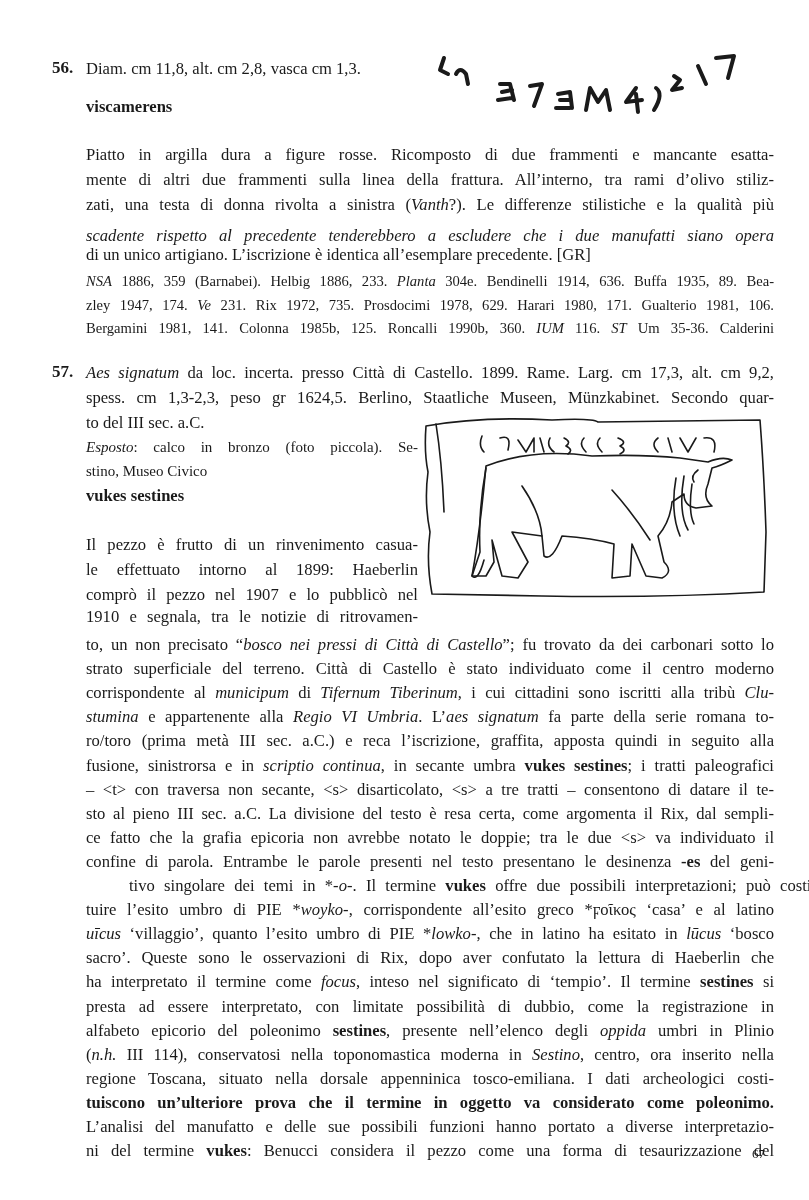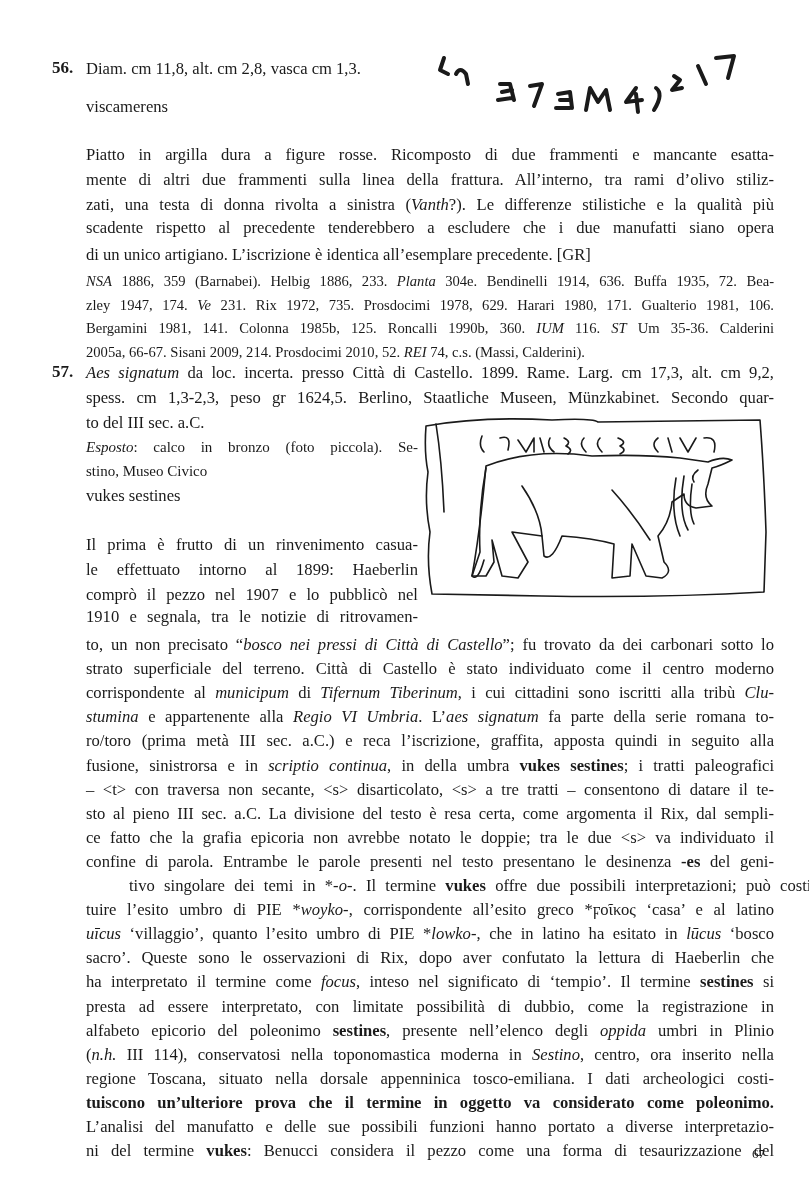--- a/index.html
+++ b/index.html
@@ -2,21 +2,21 @@
 <html><head>
 <meta charset="utf-8">
 <style>
   html, body { margin:0; padding:0; background:#ffffff; }
   body { width:809px; height:1200px; position:relative; overflow:hidden;
          font-family:"Liberation Serif", "DejaVu Serif", serif; color:#1a1a1a; }
   .page { position:absolute; left:0; top:0; width:809px; height:964px; }
   .entry-num { position:absolute; font-weight:bold; font-size:17px; }
   .line { position:absolute; left:86px; width:688px; font-size:16.6px; line-height:25px; white-space:nowrap; }
   .just { text-align:justify; text-align-last:justify; white-space:normal; }
-  .head { position:absolute; left:86px; font-size:16.6px; font-weight:normal; }
+  .head { position:absolute; left:86px; font-size:16.6px; font-weight:bold; }
   .biblio { position:absolute; left:86px; width:688px; font-size:14.6px; line-height:23.5px; }
   .biblio div { text-align:justify; text-align-last:justify; white-space:nowrap; }
   .biblio div.last { text-align-last:left; }
   i { font-style:italic; }
   b { font-weight:bold; }
   .narrow { width:332px; }
   .pagenum { position:absolute; left:752px; top:1146px; font-size:13px; }
   svg { position:absolute; }
 </style>
 </head>
@@ -41,28 +41,27 @@
       <path d="M268 22 L276 40"></path>
       <path d="M286 14 L304 12 L298 34"></path>
     </g>
   </svg>
 
   <div class="head" style="top:97px;">viscamerens</div>
 
   <div class="line just" style="top:142px;">Piatto in argilla dura a figure rosse. Ricomposto di due frammenti e mancante esatta-</div>
   <div class="line just" style="top:167px;">mente di altri due frammenti sulla linea della frattura. All’interno, tra rami d’olivo stiliz-</div>
   <div class="line just" style="top:192px;"><span>zati, una testa di donna rivolta a sinistra (</span><i>Vanth</i><span>?). Le differenze stilistiche e la qualità più</span></div>
-  <div class="line just" style="top:215px;">scadente rispetto al precedente tenderebbero a escludere che i due manufatti siano opera</div>
+  <div class="line just" style="top:223px;font-style:italic;">scadente rispetto al precedente tenderebbero a escludere che i due manufatti siano opera</div>
   <div class="line" style="top:242px;">di un unico artigiano. L’iscrizione è identica all’esemplare precedente. [GR]</div>
 
   <div class="biblio" style="top:270px;">
-    <div><i>NSA</i><span> 1886, 359 (Barnabei). Helbig 1886, 233. </span><i>Planta</i><span> 304e. Bendinelli 1914, 636. Buffa 1935, 72. Bea-</span></div>
+    <div><i>NSA</i><span> 1886, 359 (Barnabei). Helbig 1886, 233. </span><i>Planta</i><span> 304e. Bendinelli 1914, 636. Buffa 1935, 89. Bea-</span></div>
     <div><span>zley 1947, 174. </span><i>Ve</i><span> 231. Rix 1972, 735. Prosdocimi 1978, 629. Harari 1980, 171. Gualterio 1981, 106.</span></div>
     <div><span>Bergamini 1981, 141. Colonna 1985b, 125. Roncalli 1990b, 360. </span><i>IUM</i><span> 116. </span><i>ST</i><span> Um 35-36. Calderini</span></div>
-    <div class="last"><span>2005a, 66-67. Sisani 2009, 214.  Prosdocimi 2010, 52. </span><i>REI</i><span> 74, c.s. (Massi, Calderini).</span></div>
   </div>
 
   <div class="entry-num" style="left:52px;top:362px;">57.</div>
   <div class="line just" style="top:360px;"><i>Aes signatum</i><span> da loc. incerta. presso Città di Castello. 1899. Rame. Larg. cm 17,3, alt. cm 9,2,</span></div>
   <div class="line just" style="top:385px;"><span>spess. cm 1,3-2,3, peso gr 1624,5. Berlino, Staatliche Museen, Münzkabinet. Secondo quar-</span></div>
   <div class="line" style="top:410px;"><span>to del III sec. a.C.</span></div>
 
   <div class="biblio narrow" style="top:436px;font-size:15px;">
     <div style="text-align-last:justify;"><i>Esposto</i><span>: calco in bronzo (foto piccola). Se-</span></div>
     <div class="last"><span>stino, Museo Civico</span></div>
@@ -77,32 +76,32 @@
       <path d="M60 24 Q56 34 62 40 M78 26 Q90 22 86 38 M96 28 L104 40 L112 26 L112 40 M118 26 L122 40 M128 26 Q124 34 132 40 M142 26 Q150 30 144 34 Q152 38 146 42 M162 26 Q156 32 164 40 M178 26 Q172 32 180 40 M196 26 Q206 30 198 34 Q206 38 198 42 M236 26 Q228 32 236 40 M246 26 L250 40 M258 26 L266 40 L274 26 M282 26 Q296 24 292 40"></path>
       <path d="M64 54 Q110 36 170 44 Q220 42 258 46 L286 50 Q300 44 310 48 Q298 54 290 56 L286 72 Q280 86 290 94 L274 96 Q262 94 262 82 L250 90 Q248 110 236 124 L242 150 Q252 160 240 166 L224 164 L210 132 L208 164 L190 166 L192 132 Q170 126 140 124 Q130 150 122 144 L120 124 L90 120 L106 150 L96 166 L80 164 L70 128 L72 150 L64 164 L50 164 Q58 120 64 54 Z"></path>
       <path d="M64 56 Q56 100 58 140 L50 164 Q56 170 62 148"></path>
       <path d="M254 66 Q248 100 258 124 M262 64 Q256 100 266 118 M270 72 Q266 100 272 112"></path>
       <path d="M276 58 Q268 64 272 70"></path>
       <path d="M100 74 Q118 100 120 124"></path>
       <path d="M190 78 Q210 100 228 128"></path>
     </g>
   </svg>
 
-  <div class="line just narrow" style="top:532px;"><span>Il prima è frutto di un rinvenimento casua-</span></div>
+  <div class="line just narrow" style="top:532px;"><span>Il pezzo è frutto di un rinvenimento casua-</span></div>
   <div class="line just narrow" style="top:557px;"><span>le effettuato intorno al 1899: Haeberlin</span></div>
   <div class="line just narrow" style="top:582px;"><span>comprò il pezzo nel 1907 e lo pubblicò nel</span></div>
   <div class="line just narrow" style="top:604px;"><span>1910 e segnala, tra le notizie di ritrovamen-</span></div>
 
   <div id="body-lines">
       <div class="line just" style="top: 632px;"><span>to, un non precisato “</span><i>bosco nei pressi di Città di Castello</i><span>”; fu trovato da dei carbonari sotto lo</span></div>
       <div class="line just" style="top: 656.1px;"><span>strato superficiale del terreno. Città di Castello è stato individuato come il centro moderno</span></div>
       <div class="line just" style="top: 680.2px;"><span>corrispondente al </span><i>municipum</i><span> di </span><i>Tifernum Tiberinum</i><span>, i cui cittadini sono iscritti alla tribù </span><i>Clu-</i></div>
       <div class="line just" style="top: 704.3px;"><i>stumina</i><span> e appartenente alla </span><i>Regio VI Umbria</i><span>. L’</span><i>aes signatum</i><span> fa parte della serie romana to-</span></div>
       <div class="line just" style="top: 728.4px;"><span>ro/toro (prima metà III sec. a.C.) e reca l’iscrizione, graffita, apposta quindi in seguito alla</span></div>
-      <div class="line just" style="top: 752.5px;"><span>fusione, sinistrorsa e in </span><i>scriptio continua</i><span>, in della umbra </span><b>vukes sestines</b><span>; i tratti paleografici</span></div>
+      <div class="line just" style="top: 752.5px;"><span>fusione, sinistrorsa e in </span><i>scriptio continua</i><span>, in secante umbra </span><b>vukes sestines</b><span>; i tratti paleografici</span></div>
       <div class="line just" style="top: 776.6px;"><span>– &lt;t&gt; con traversa non secante, &lt;s&gt; disarticolato, &lt;s&gt; a tre tratti – consentono di datare il te-</span></div>
       <div class="line just" style="top: 800.7px;"><span>sto al pieno III sec. a.C. La divisione del testo è resa certa, come argomenta il Rix, dal sempli-</span></div>
       <div class="line just" style="top: 824.8px;"><span>ce fatto che la grafia epicoria non avrebbe notato le doppie; tra le due &lt;s&gt; va individuato il</span></div>
       <div class="line just" style="top: 848.9px;"><span>confine di parola. Entrambe le parole presenti nel testo presentano le desinenza </span><b>-es</b><span> del geni-</span></div>
       <div class="line just" style="top: 873px; margin-left: 43px;"><span>tivo singolare dei temi in *</span><i>-o-</i><span>. Il termine </span><b>vukes</b><span> offre due possibili interpretazioni; può costi-</span></div>
       <div class="line just" style="top: 897.1px;"><span>tuire l’esito umbro di PIE *</span><i>woyko-</i><span>, corrispondente all’esito greco *ϝοῖκος ‘casa’ e al latino</span></div>
       <div class="line just" style="top: 921.2px;"><i>uīcus</i><span> ‘villaggio’, quanto l’esito umbro di PIE *</span><i>lowko-</i><span>, che in latino ha esitato in </span><i>lūcus</i><span> ‘bosco</span></div>
       <div class="line just" style="top: 945.3px;"><span>sacro’. Queste sono le osservazioni di Rix, dopo aver confutato la lettura di Haeberlin che</span></div>
       <div class="line just" style="top: 969.4px;"><span>ha interpretato il termine come </span><i>focus</i><span>, inteso nel significato di ‘tempio’. Il termine </span><b>sestines</b><span> si</span></div>
       <div class="line just" style="top: 993.5px;"><span>presta ad essere interpretato, con limitate possibilità di dubbio, come la registrazione in</span></div>

